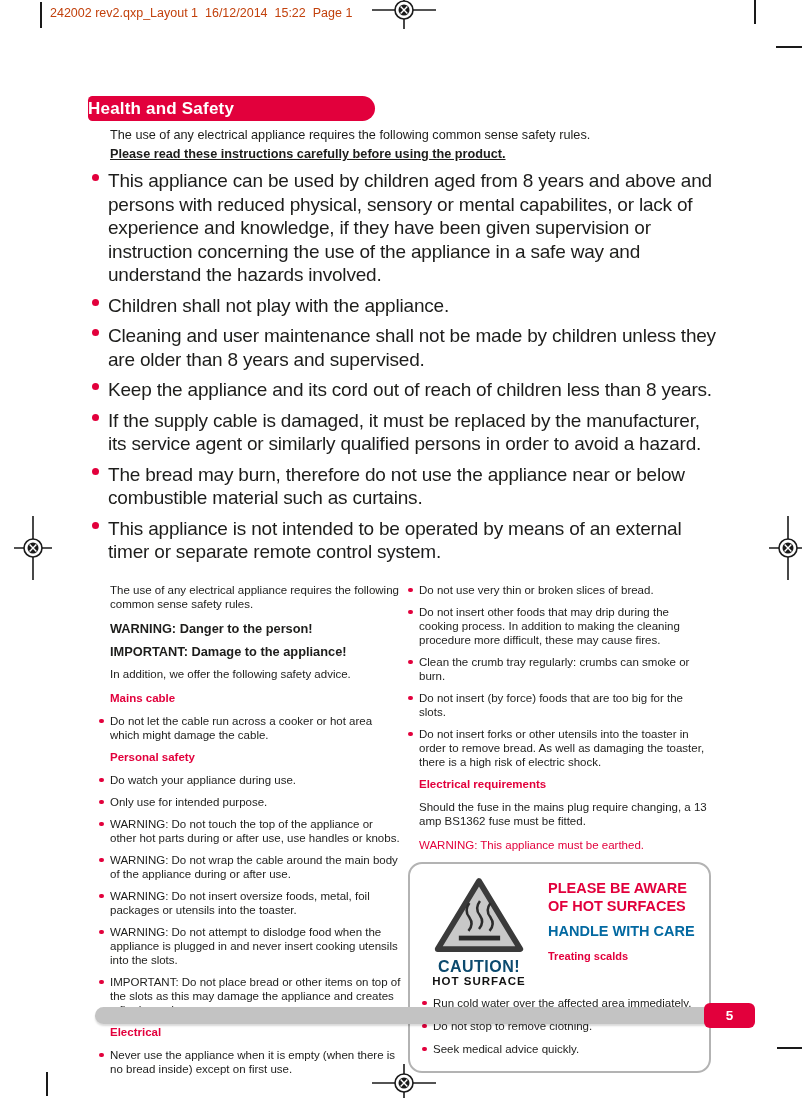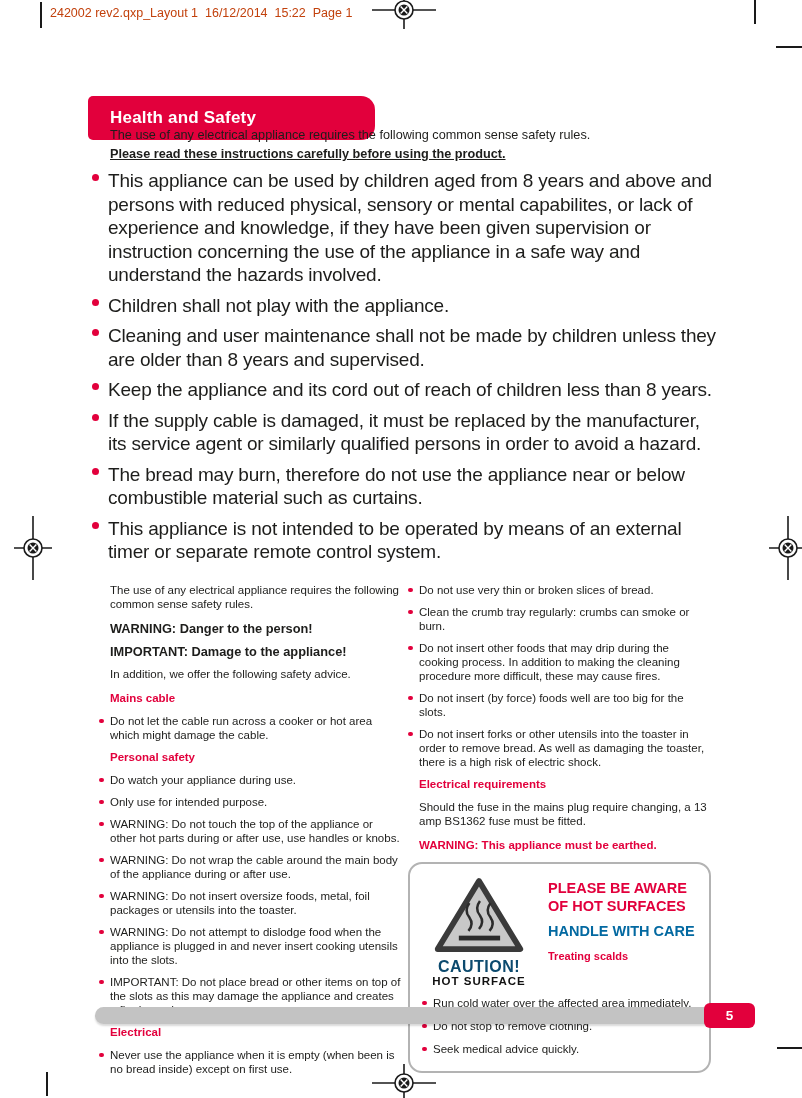--- a/index.html
+++ b/index.html
@@ -16,43 +16,43 @@
   .crop.blv { left:46px;  top:1072px;width:2px;  height:24px; }
   .regmark { position:absolute; width:64px; height:64px; }
   .regmark.top    { left:372px; top:-22px;  transform:rotate(90deg); }
   .regmark.bottom { left:372px; top:1051px; transform:rotate(90deg); }
   .regmark.left   { left:1px;   top:516px; }
   .regmark.right  { left:756px; top:516px; }
 
   .print-header { position:absolute; left:50px; top:6px; font-size:12.5px; color:#c2410c; white-space:pre; }
 
   
-  .banner { position:absolute; left:88px; top:96px; width:287px; height:44px; background:#e2003c;
-            border-radius:5px 14px 14px 5px; display:flex; align-items:center; padding-left:22px; }
+  .banner { position:absolute; left:88px; top:96px; width:287px; height:25px; background:#e2003c;
+            border-radius:5px 14px 14px 5px; display:flex; align-items:center; }
   .banner span { color:#ffffff; font-weight:bold; font-size:17px; letter-spacing:0.2px; }
 
   
   .intro { position:absolute; left:110px; top:126px; width:600px; font-size:12.7px; line-height:19px; }
   .intro .b { font-weight:bold;text-decoration:underline; }
 
   
   .main-list { position:absolute; left:92px; top:169px; width:624px; }
   .mli { position:relative; padding-left:16px; margin-bottom:7px; font-size:19px; line-height:23.5px; letter-spacing:-0.2px; }
   .mli .dot { position:absolute; left:0; top:5px; width:7px; height:7px; border-radius:50%; background:#e2003c; }
 
   
   .col { position:absolute; top:583px; font-size:11.5px; line-height:14px; }
   .col.left  { left:99px;  width:303px; }
   .col.right { left:408px; width:303px; }
   .cp  { padding-left:11px; margin-bottom:10px; }
   .bw  { padding-left:11px; margin-bottom:7px; font-weight:bold; font-size:12.8px; line-height:16px; }
   .rh  { padding-left:11px; margin:2px 0 9px; font-weight:bold; color:#e2003c; }
   .sli { position:relative; padding-left:11px; margin-bottom:8px; }
   .sli .dot { position:absolute; left:0; top:4.5px; width:4.5px; height:4.5px; border-radius:50%; background:#e2003c; }
-  .rwarn { padding-left:11px; margin-bottom:10px; font-weight:bold; color:#e2003c; }
+  .rwarn { padding-left:11px; margin-bottom:10px; font-weight:normal; color:#e2003c; }
 
   
   .caution-box { margin-top:6px; border:2px solid #b3b3b3; border-radius:14px; padding:12px 10px 6px; background:#ffffff; }
   .cb-top { display:flex; align-items:flex-start; }
   .cb-icon { width:118px; text-align:center; flex:none; }
   .cb-icon .cap1 { font-weight:bold; font-size:16px; letter-spacing:0.5px; color:#0c4a6e; margin-top:2px; }
   .cb-icon .cap2 { font-weight:bold; font-size:11.5px; letter-spacing:1px; color:#111; }
   .cb-head { flex:1; padding-left:10px; padding-top:4px; }
   .cb-head .h1 { color:#e2003c; font-weight:bold; font-size:14.5px; line-height:17.5px; }
   .cb-head .h2 { color:#0369a1; font-weight:bold; font-size:14.5px; margin-top:9px; }
@@ -188,40 +188,40 @@
         <span class="dot"></span>
         <p>WARNING: Do not attempt to dislodge food when the appliance is plugged in and never insert cooking utensils into the slots.</p>
       </div>
     <div class="sli">
         <span class="dot"></span>
         <p>IMPORTANT: Do not place bread or other items on top of the slots as this may damage the appliance and creates a fire hazard.</p>
       </div>
     <p class="rh">Electrical</p>
     <div class="sli">
         <span class="dot"></span>
-        <p>Never use the appliance when it is empty (when been is no bread inside) except on first use.</p>
+        <p>Never use the appliance when it is empty (when there is no bread inside) except on first use.</p>
       </div>
   </div>
 
   <div class="col right">
     <div class="sli">
         <span class="dot"></span>
         <p>Do not use very thin or broken slices of bread.</p>
       </div>
     <div class="sli">
         <span class="dot"></span>
+        <p>Do not insert other foods that may drip during the cooking process. In addition to making the cleaning procedure more difficult, these may cause fires.</p>
+      </div>
+    <div class="sli">
+        <span class="dot"></span>
         <p>Clean the crumb tray regularly: crumbs can smoke or burn.</p>
       </div>
     <div class="sli">
         <span class="dot"></span>
-        <p>Do not insert other foods that may drip during the cooking process. In addition to making the cleaning procedure more difficult, these may cause fires.</p>
-      </div>
-    <div class="sli">
-        <span class="dot"></span>
-        <p>Do not insert (by force) foods well are too big for the slots.</p>
+        <p>Do not insert (by force) foods that are too big for the slots.</p>
       </div>
     <div class="sli">
         <span class="dot"></span>
         <p>Do not insert forks or other utensils into the toaster in order to remove bread. As well as damaging the toaster, there is a high risk of electric shock.</p>
       </div>
     <p class="rh">Electrical requirements</p>
     <p class="cp">Should the fuse in the mains plug require changing, a 13 amp BS1362 fuse must be fitted.</p>
     <p class="rwarn">WARNING: This appliance must be earthed.</p>
 
     <div class="caution-box">

